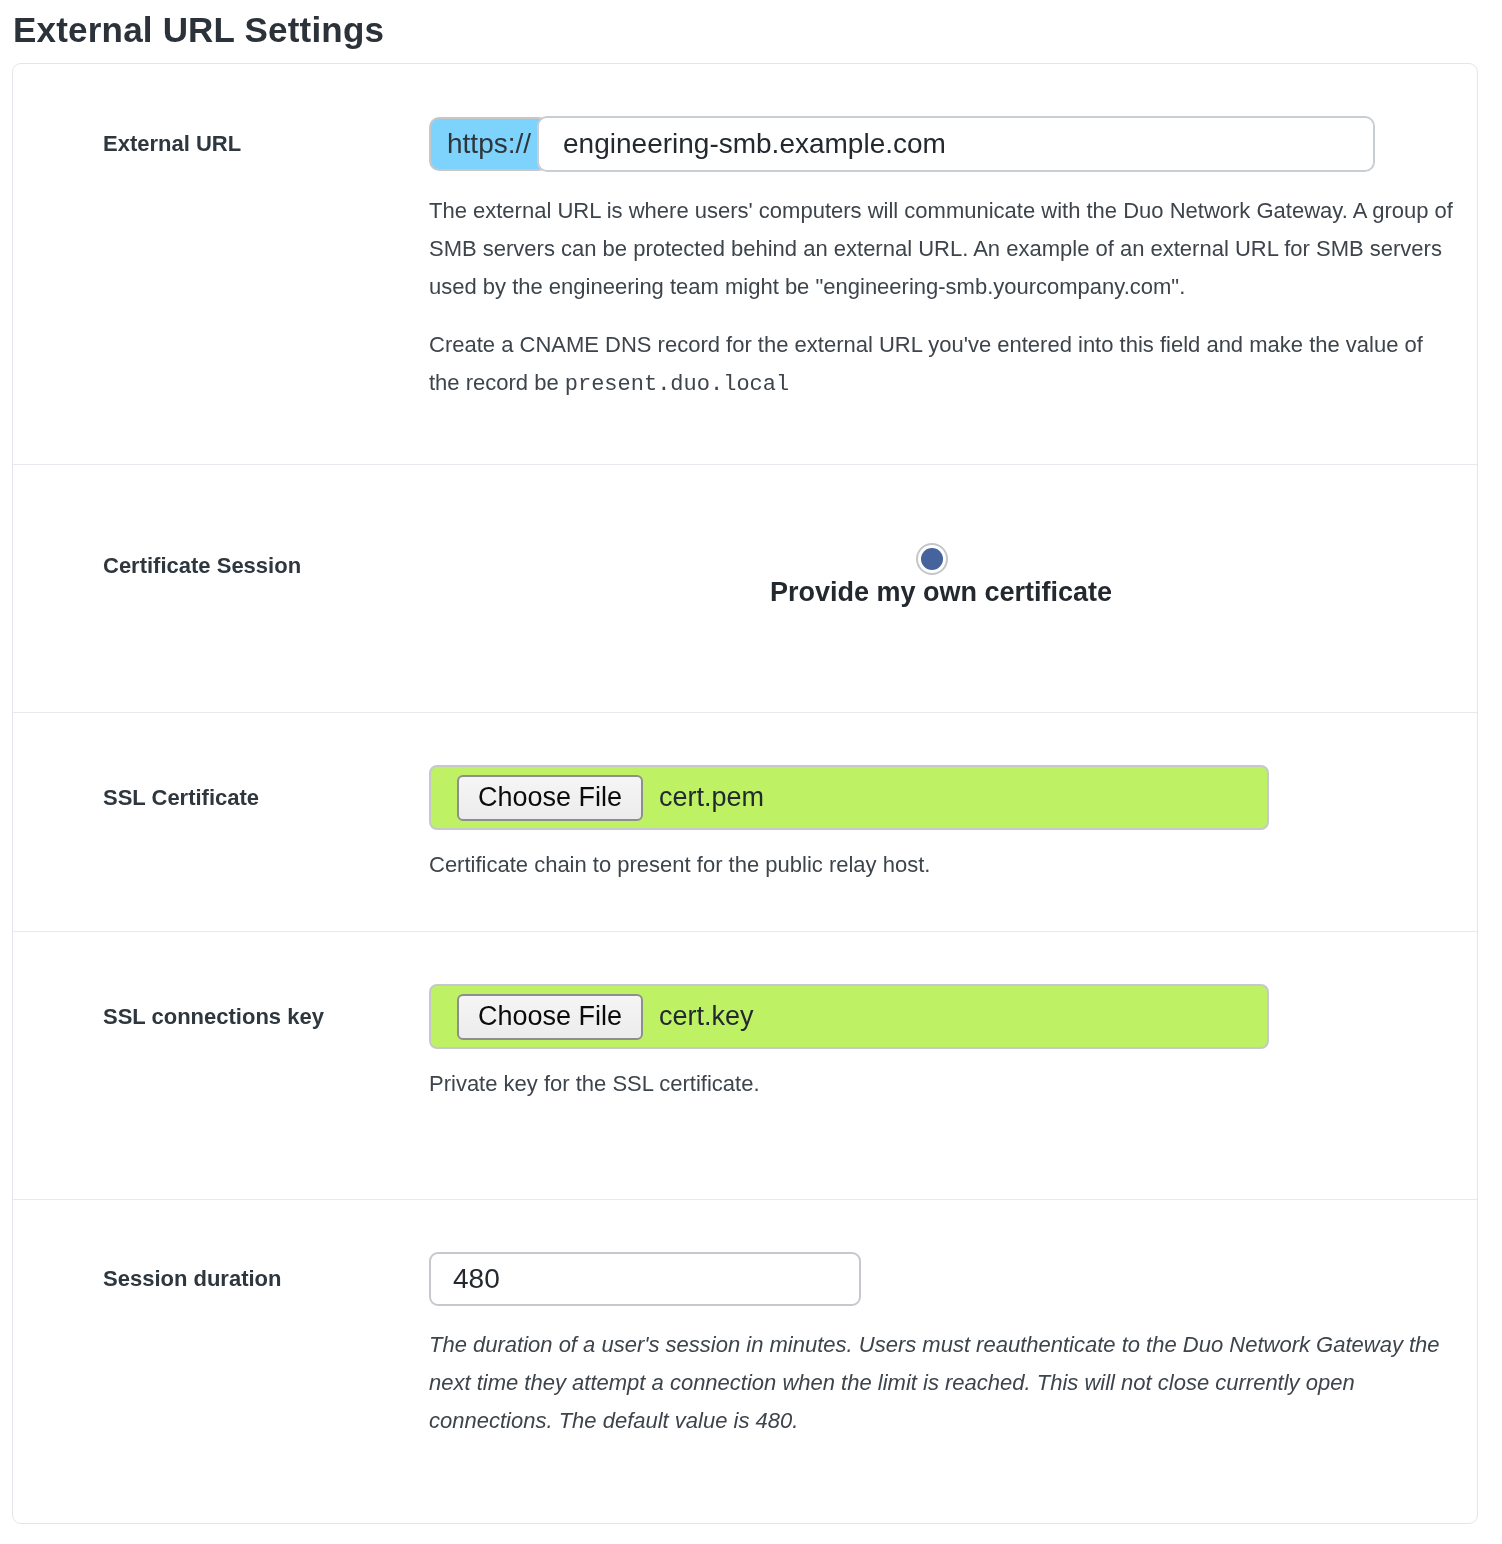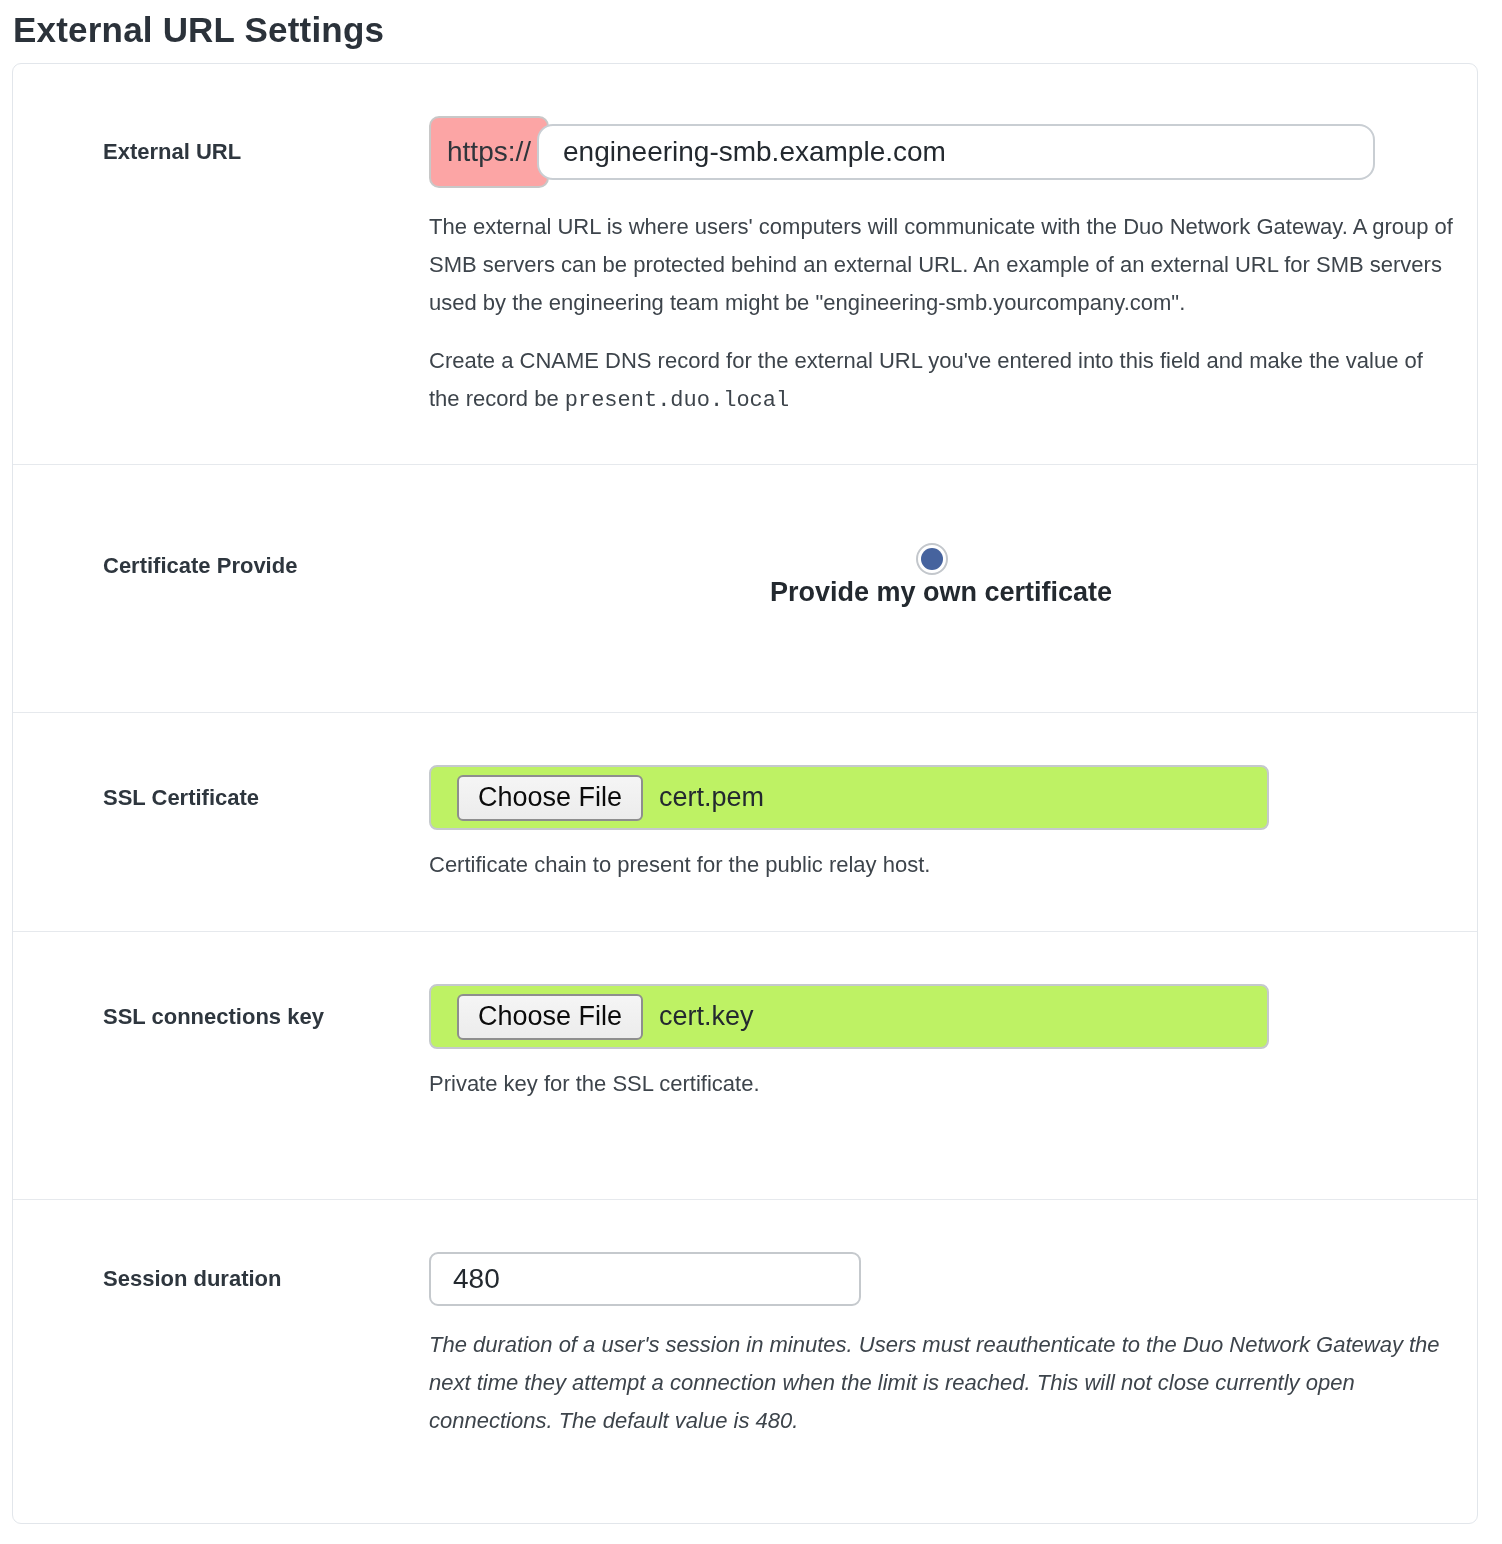--- a/index.html
+++ b/index.html
@@ -52,36 +52,36 @@
   }
   .help-zone p { margin: 20px 0 0 0; }
   .mono {
     font-family: "Liberation Mono", "DejaVu Sans Mono", monospace;
     font-size: 22px;
   }
 
   
   .input-group { display: flex; align-items: center; }
   .scheme-addon {
-    height: 72px;
+    height: 54px;
     display: flex; align-items: center;
     padding: 0 16px;
-    background: #fca5a5;
+    background: #7dd3fc;
     border: 2px solid #c8c8c8;
     border-radius: 10px;
     font-size: 28px;
     color: #2f353b;
   }
   .url-input {
     height: 56px;
     width: 838px;
     margin-left: -12px;
     padding: 0 18px 0 24px;
     border: 2px solid #c9ced3;
-    border-radius: 16px;
+    border-radius: 10px;
     font-size: 28px;
     color: #23292f;
     background: #ffffff;
     font-family: "Liberation Sans", "DejaVu Sans", sans-serif;
     outline: none;
   }
 
   
   .radio-group { display: flex; flex-direction: column; }
   .radio-line { display: flex; align-items: center; height: 46px; cursor: default; flex-direction: column; }
@@ -160,21 +160,21 @@
         </div>
       </div>
       <div class="help-zone">
         <p>The external URL is where users' computers will communicate with the Duo Network Gateway. A group of SMB servers can be protected behind an external URL. An example of an external URL for SMB servers used by the engineering team might be "engineering-smb.yourcompany.com".</p>
         <p><span>Create a CNAME DNS record for the external URL you've entered into this field and make the value of the record be </span><span class="mono">present.duo.local</span></p>
       </div>
     </div>
 
     <div class="form-row row-cert-source">
       <div class="control-line" style="align-items: flex-start;">
-        <div class="col-label" style="padding-top: 8px;">Certificate Provide</div>
+        <div class="col-label" style="padding-top: 8px;">Certificate Session</div>
         <div class="control">
           <div class="radio-group">
             <div class="radio-line">
               <span class="radio-circle selected"></span>
               <span class="radio-label selected">Provide my own certificate</span>
             </div>
           </div>
         </div>
       </div>
     </div>

